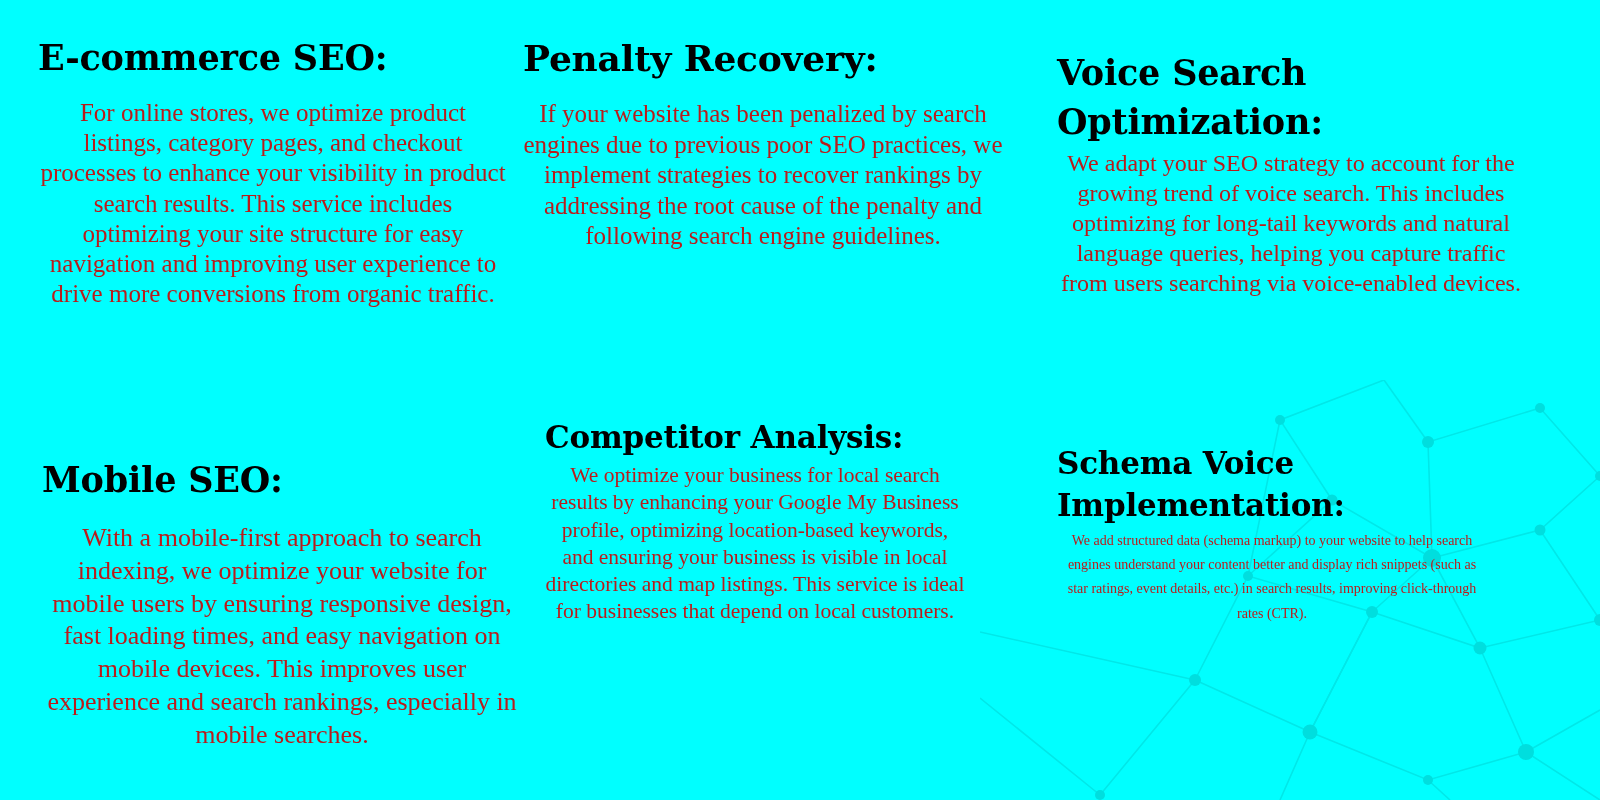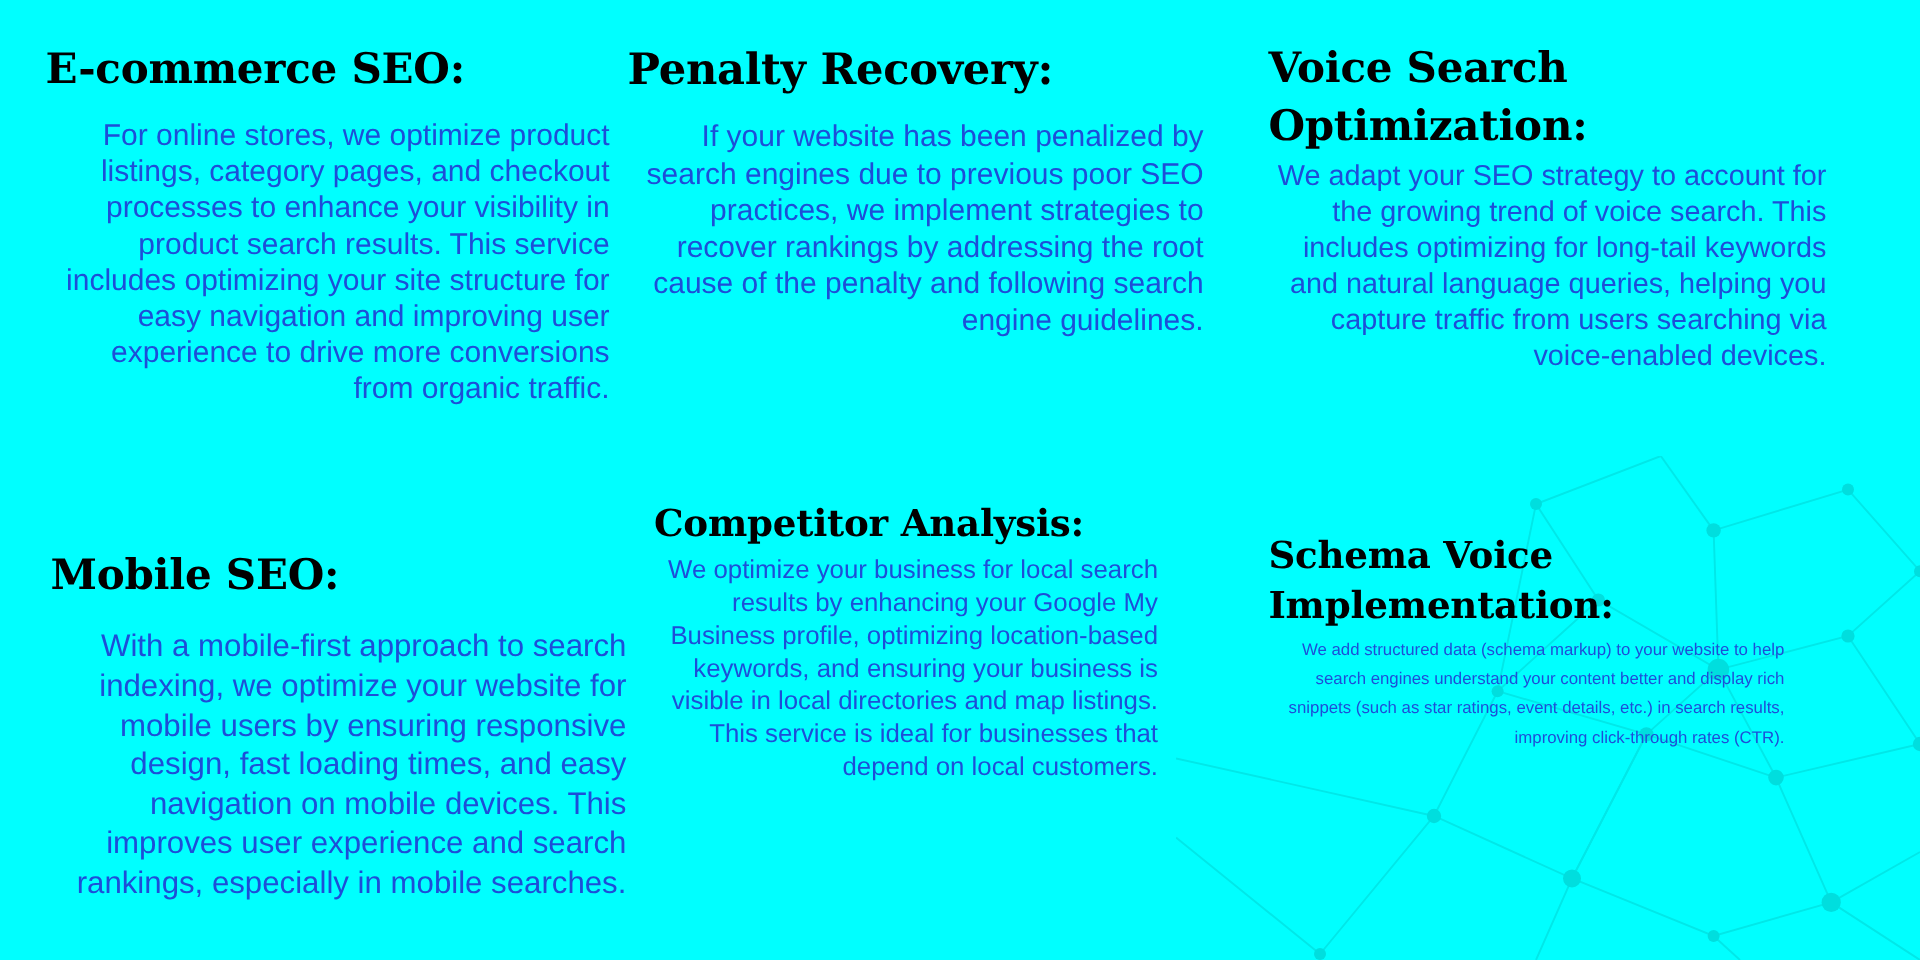--- a/index.html
+++ b/index.html
@@ -41,40 +41,40 @@
     font-family: "DejaVu Serif", serif;
     font-weight: bold;
     color: #000000;
     margin: 0;
     padding: 0;
     letter-spacing: -0.2px;
     -webkit-font-smoothing: antialiased;
   }
 
   .card-body {
-    font-family: Liberation Sans, sans-serif;
+    font-family: Liberation Serif, serif;
     font-weight: normal;
-    color: #1d4ed8;
+    color: #b91c1c;
     margin: 0;
     padding: 0;
-    text-align: right;
+    text-align: center;
   }
 
   
   #card-ecommerce        { left: 38px;  top: 36px;  width: 470px; }
   #card-ecommerce .card-heading { font-size: 35px; line-height: 44px; }
   #card-ecommerce .card-body    { font-size: 25px; line-height: 30.2px; margin-top: 18px; }
 
   
   #card-penalty         { left: 523px; top: 36px;  width: 480px; }
   #card-penalty .card-heading  { font-size: 36px; line-height: 44px; }
   #card-penalty .card-body     { font-size: 25px; line-height: 30.5px; margin-top: 19px; }
 
   
-  #card-voice           { left: 1057px; top: 32px; width: 465px; }
+  #card-voice           { left: 1057px; top: 48px; width: 465px; }
   #card-voice .card-heading   { font-size: 35px; line-height: 49px; }
   #card-voice .card-body      { font-size: 24px; line-height: 30px; margin-top: 2px; padding-left: 3px; }
 
   
   #card-mobile          { left: 42px;  top: 432px; width: 480px; margin-top: 26px; }
   #card-mobile .card-heading  { font-size: 35px; line-height: 44px; }
   #card-mobile .card-body     { font-size: 26px; line-height: 32.8px; margin-top: 20px; }
 
   
   #card-competitor      { left: 545px; top: 416px; width: 420px; }

